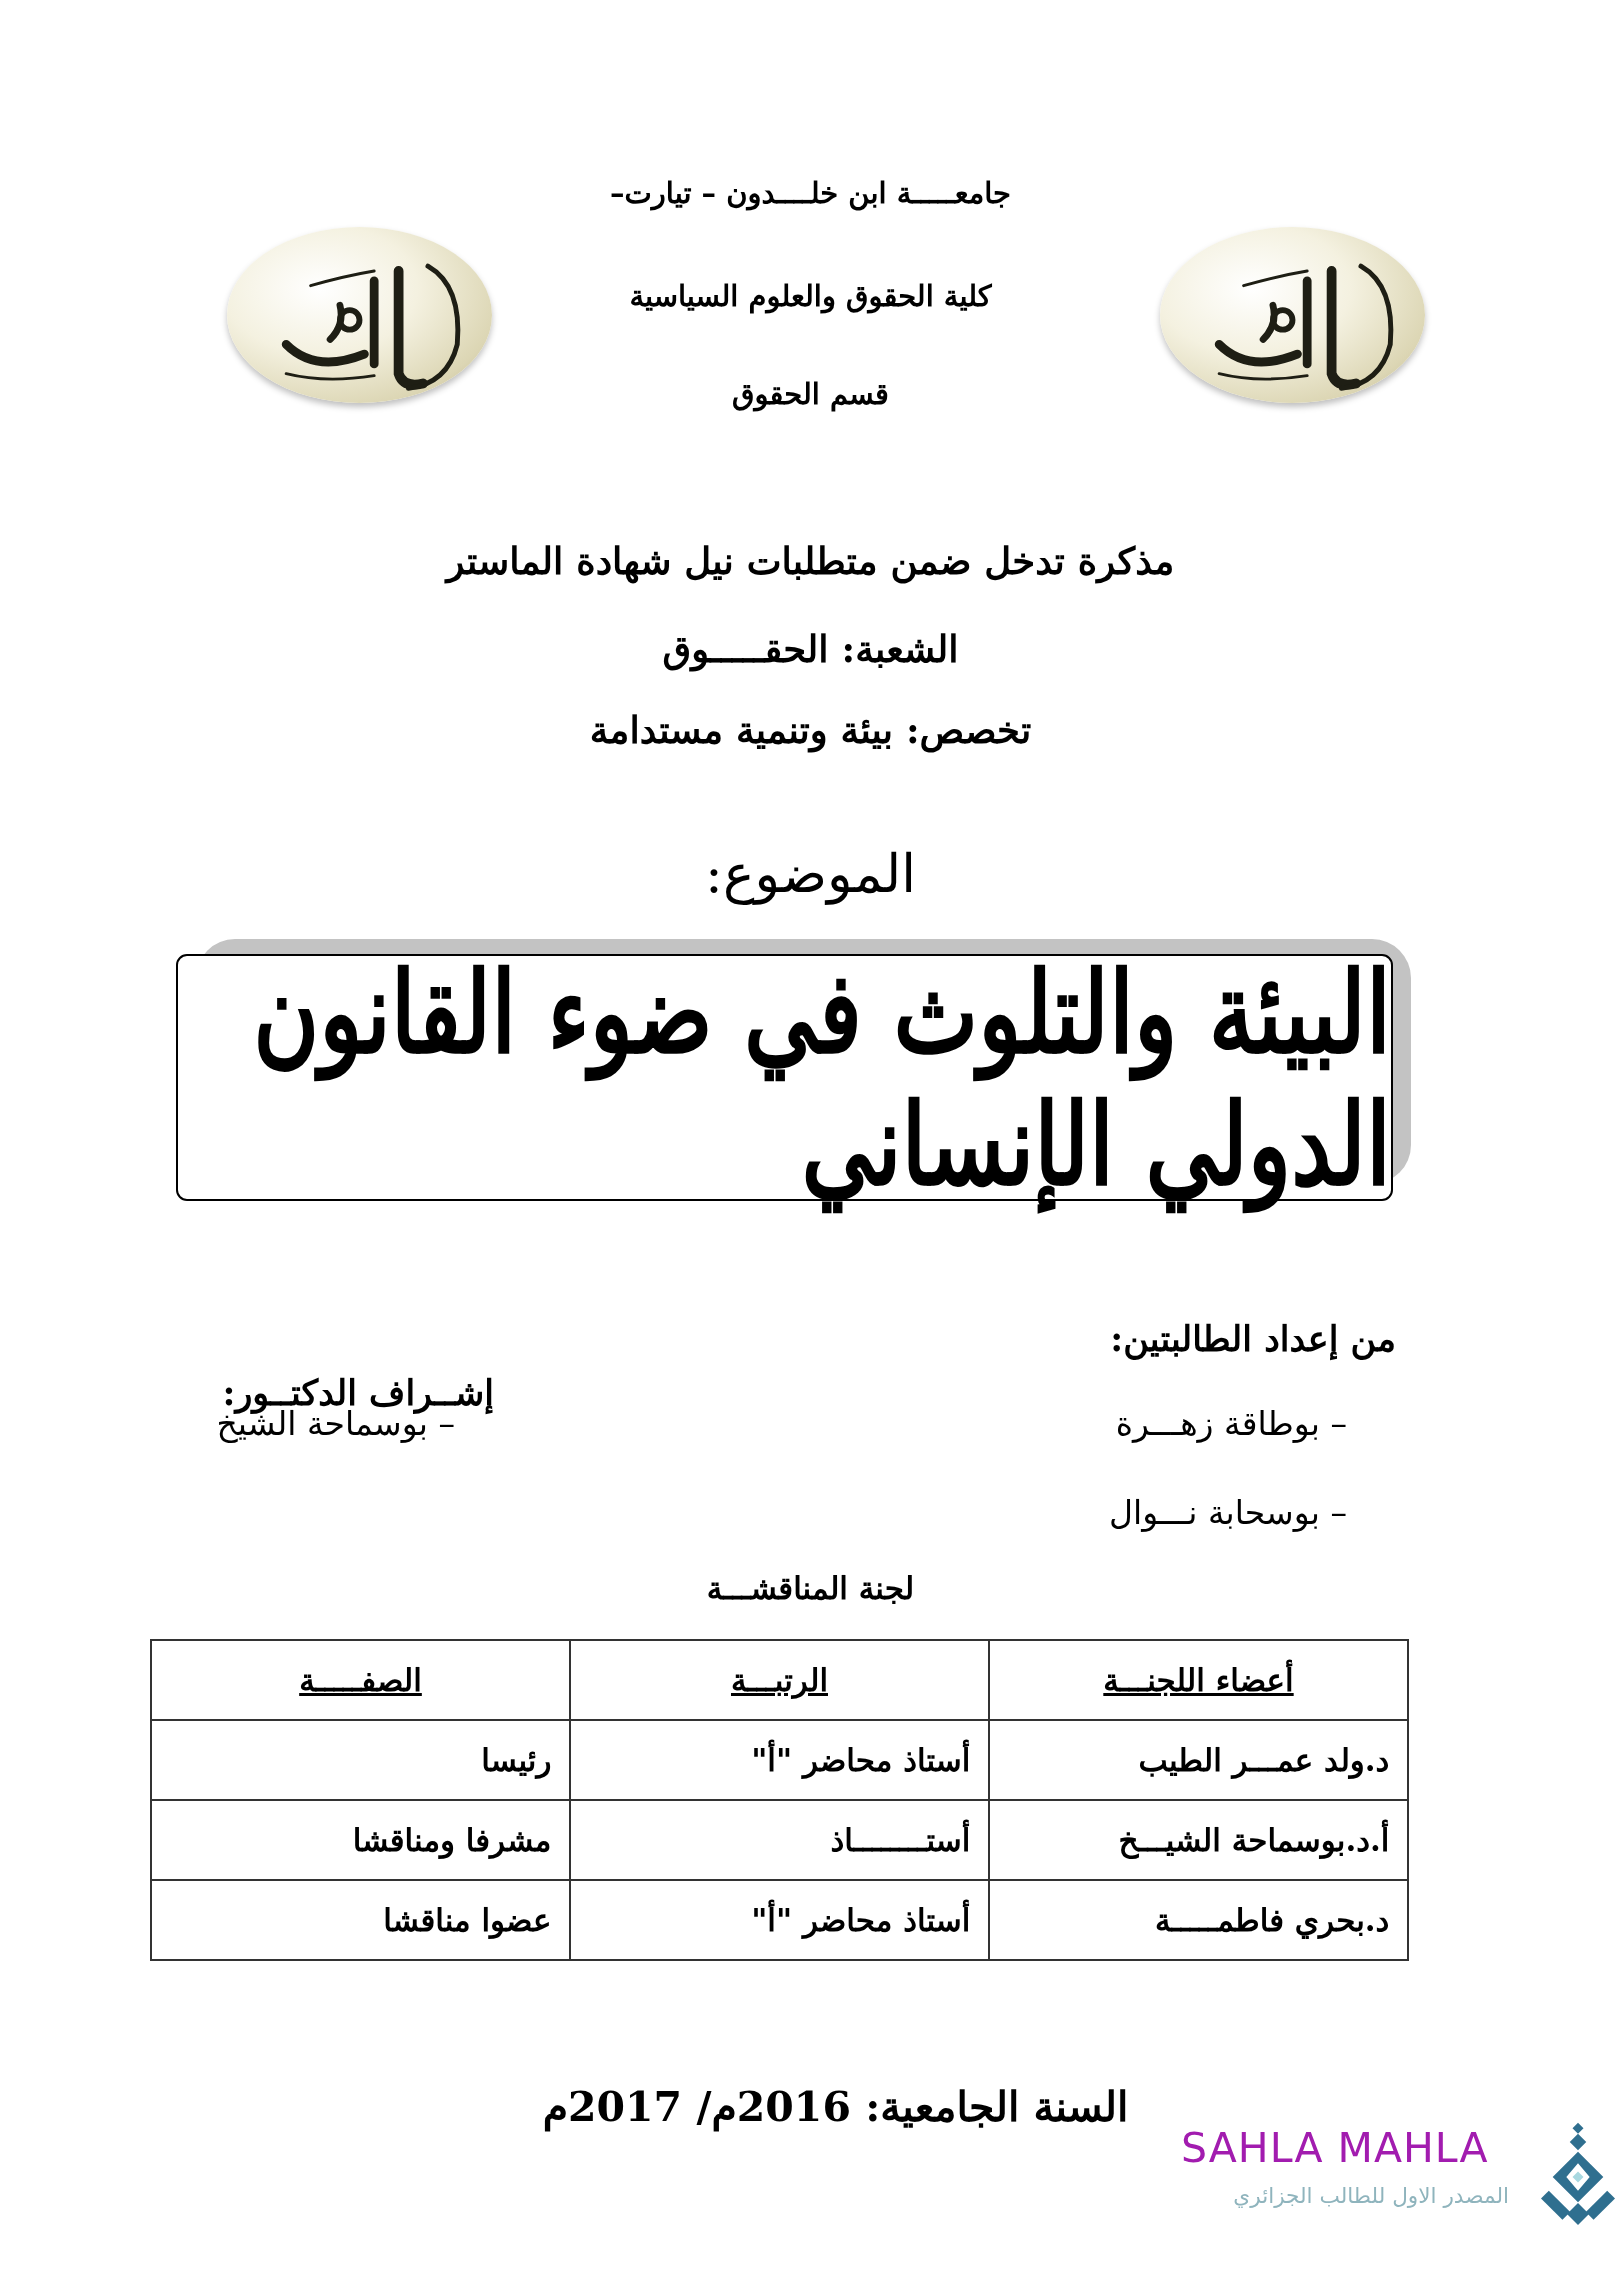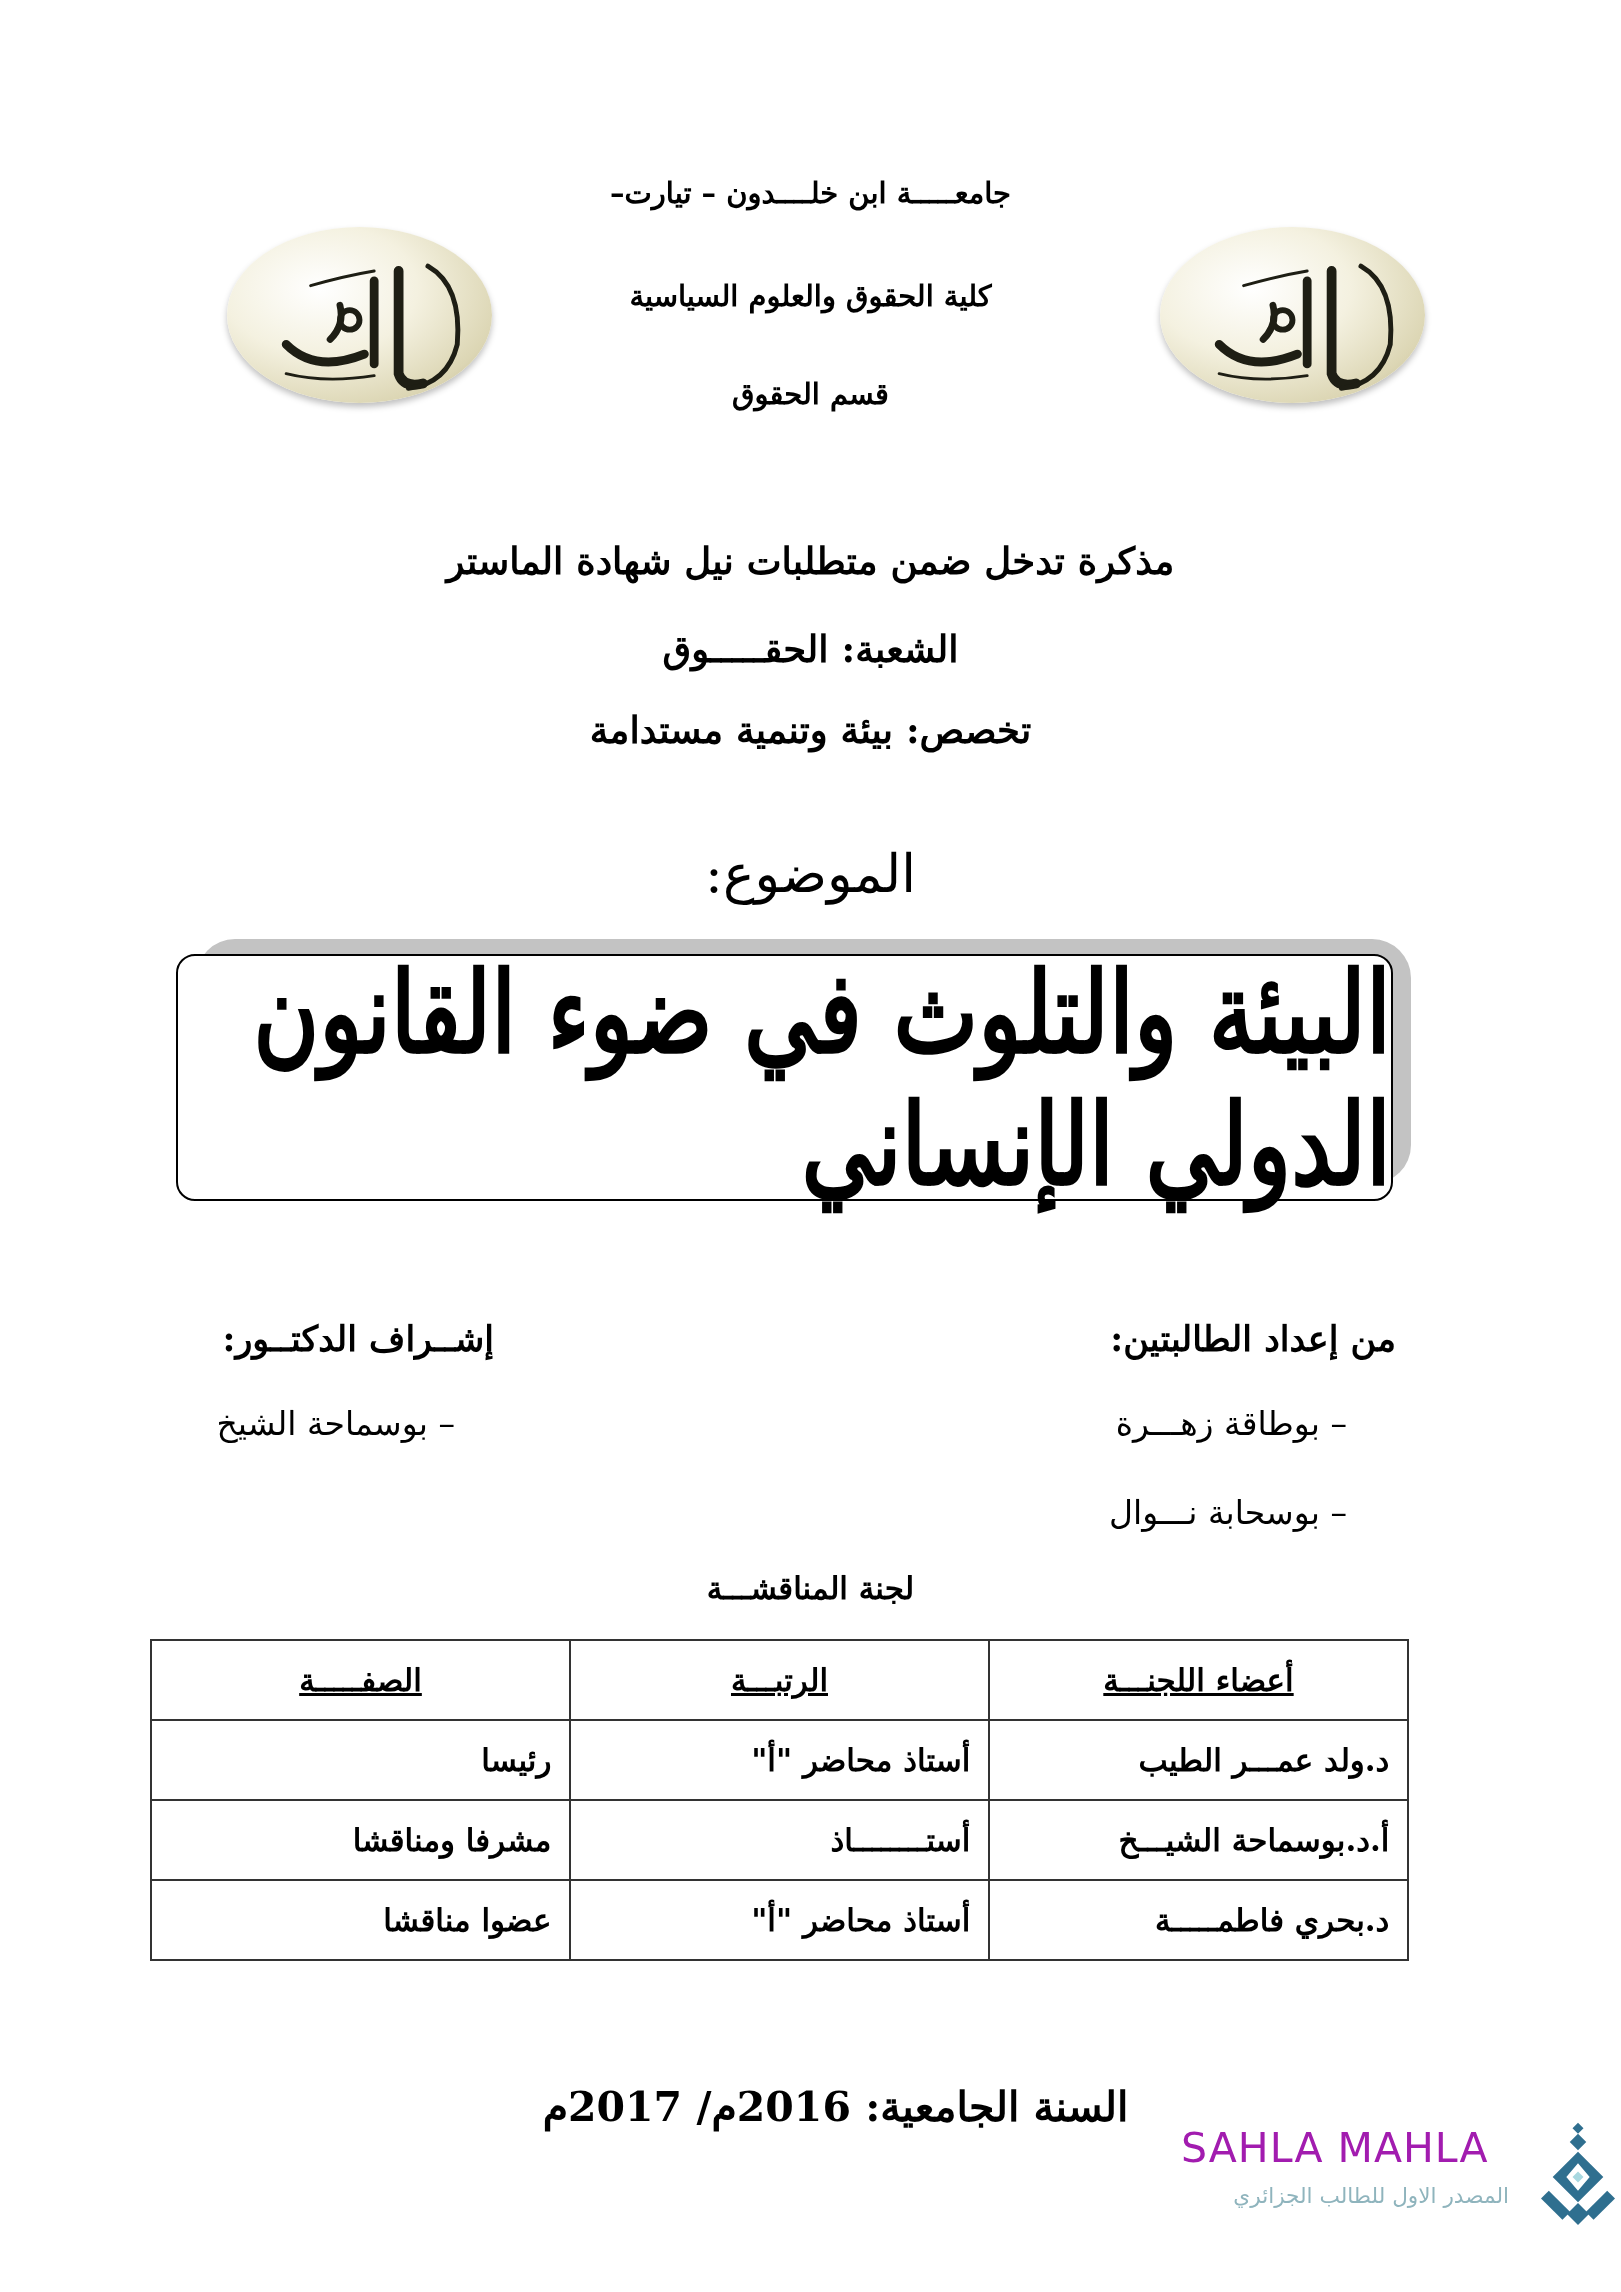--- a/index.html
+++ b/index.html
@@ -10,21 +10,21 @@
   .hdr { font-size:29px; font-weight:bold; }
   .sub { font-size:37px; font-weight:bold; }
   .topic { font-size:53px; font-weight:normal; }
   .logo { position:absolute; width:265px; height:176px; border-radius:50%;
           background: radial-gradient(ellipse at 35% 35%, #ffffff 0%, #f4f1e0 40%, #dcd6b4 75%, #b8b08a 100%);
           box-shadow: 0 3.9px 5.9px rgba(0,0,0,0.25); overflow:hidden; }
   .logo svg { width:100%; height:100%; }
   .title-shadow { position:absolute; left:196px; top:939px; width:1215px; height:245px;
                   background:#c3c3c3; border-radius:39px; }
   .title-box { position:absolute; left:176px; top:954px; width:1217px; height:247px;
-               background:#fff; border:2px solid #000; border-radius:19px; box-sizing:border-box;
+               background:#fff; border:2px solid #000; border-radius:11px; box-sizing:border-box;
                display:flex; align-items:center; justify-content:center; direction:rtl; }
   .title-text { font-size:90px; font-weight:bold; letter-spacing:-1px; transform:scaleY(1.25); }
   .label { font-size:35px; font-weight:bold; direction:rtl; }
   .name { font-size:33px; direction:rtl; }
   table.committee { position:absolute; left:150px; top:1639px; width:1259px; border-collapse:collapse; direction:rtl; }
   table.committee td, table.committee th { border:2px solid #333; height:78px; font-size:31px; font-weight:bold;
                        padding:0 17.6px; text-align:right; width:33.33%; }
   table.committee th { text-align:center;text-decoration:underline; }
   .year { font-size:41px; font-weight:bold; direction:rtl;padding-left:25px; }
   .wm { position:absolute; left:1181px; top:2122px; width:440px; height:137px; }
@@ -77,21 +77,21 @@
 
 <div class="title-shadow"></div>
 <div class="title-box">
   <span class="title-text">البيئة والتلوث في ضوء القانون الدولي الإنساني</span>
 </div>
 
 <div class="abs label" style="right:225px; top:1318px;">من إعداد الطالبتين:</div>
 <div class="abs name" style="right:274px; top:1404px;">–  بوطاقة زهـــرة</div>
 <div class="abs name" style="right:274px; top:1493px;">–  بوسحابة نـــوال</div>
 
-<div class="abs label" style="right:1127px; top:1318px;margin-left:16px;">إشــراف الدكتــور:</div>
+<div class="abs label" style="right:1127px; top:1372px;margin-left:16px;">إشــراف الدكتــور:</div>
 <div class="abs name" style="right:1166px; top:1404px;">– بوسماحة الشيخ</div>
 
 <div class="center-line" style="top:1570px; font-size:31px; font-weight:bold;">لجنة المناقشـــة</div>
 <table class="committee">
   <tbody>
       <tr>
     <th>أعضاء اللجنـــة</th>
     <th>الرتبـــة</th>
     <th>الصفـــــة</th>
   </tr>

